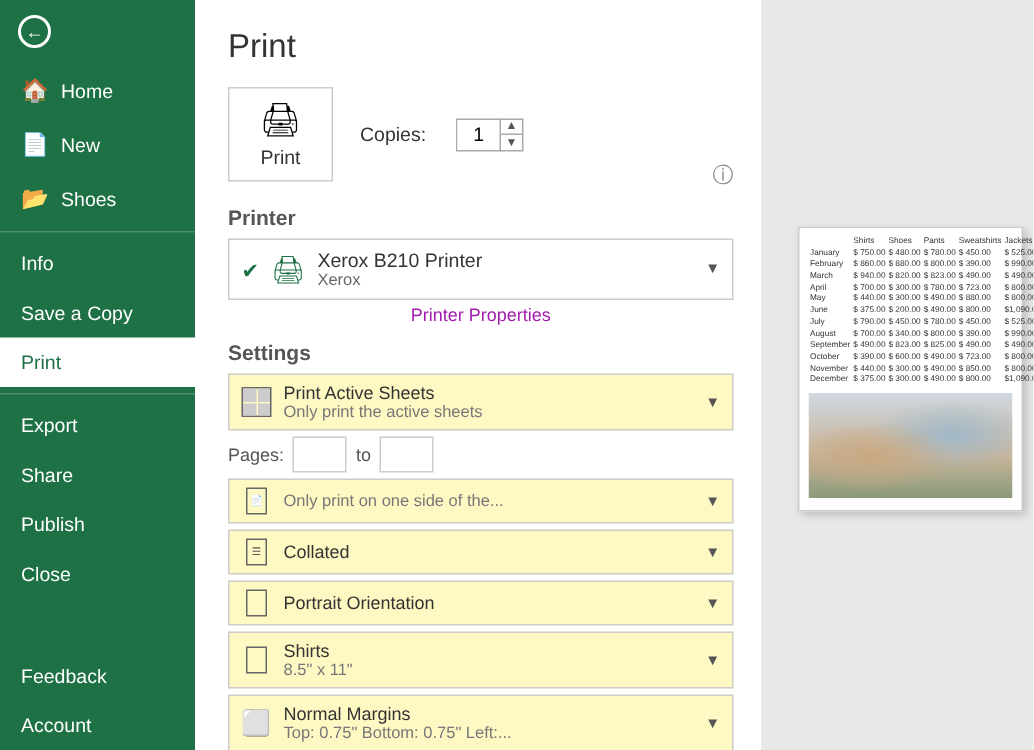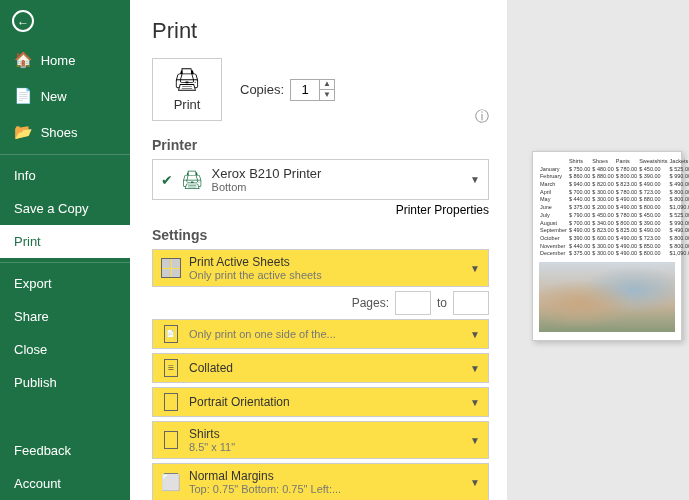--- a/index.html
+++ b/index.html
@@ -79,21 +79,21 @@
       padding: 8px 14px;
       cursor: pointer;
       min-width: 70px;
     }
     .print-button-box .printer-icon { font-size: 22px; margin-bottom: 4px; }
     .print-button-box .print-label { font-size: 13px; color: #333; }
 
     .copies-row {
       display: flex;
       align-items: center;
-      gap: 6px;
+      gap: 20px;
       font-size: 13px;
       color: #333;
     }
     .copies-spinner {
       display: flex;
       align-items: center;
       border: 1px solid #aaa;
       height: 22px;
     }
     .copies-input {
@@ -141,49 +141,48 @@
       cursor: pointer;
       background: #fff;
       gap: 8px;
       position: relative;
     }
     .printer-select .printer-icon-sm { font-size: 18px; color: #1e7145; }
     .printer-info { flex: 1; }
     .printer-name { font-size: 13px; color: #333; }
     .printer-status { font-size: 11px; color: #666; }
     .dropdown-arrow { font-size: 10px; color: #555; }
-    .printer-props { color: #000000; font-size: 12px; cursor: pointer; text-decoration: none; margin-top: 3px; display: block; text-align: right; }
+    .printer-props { color: #a21caf; font-size: 12px; cursor: pointer; text-decoration: none; margin-top: 3px; display: block; text-align: center; }
 
     
     .settings-section { margin-bottom: 4px; }
     .setting-row {
       display: flex;
       align-items: center;
       border: 1px solid #ccc;
       padding: 5px 8px;
       cursor: pointer;
-      background: #fde047;
+      background: #fef9c3;
       gap: 8px;
       margin-bottom: 4px;
       position: relative;
     }
     .setting-icon { font-size: 16px; color: #555; min-width: 20px; display: flex; align-items: center; justify-content: center; }
     .setting-text { flex: 1; }
     .setting-name { font-size: 12px; color: #333; }
     .setting-desc { font-size: 11px; color: #777; }
     .setting-arrow { font-size: 10px; color: #555; }
 
     .pages-row {
       display: flex;
       align-items: center;
       gap: 6px;
       margin-bottom: 4px;
       font-size: 12px;
       color: #555;
-      justify-content: flex-end;
     }
     .pages-input {
       width: 36px;
       height: 24px;
       border: 1px solid #ccc;
       text-align: center;
       font-size: 12px;
       outline: none;
     }
 
@@ -326,24 +325,24 @@
 
   <div class="sidebar-divider"></div>
 
   <div class="sidebar-nav-item">
     <span>Export</span>
   </div>
   <div class="sidebar-nav-item">
     <span>Share</span>
   </div>
   <div class="sidebar-nav-item">
+    <span>Publish</span>
+  </div>
+  <div class="sidebar-nav-item">
     <span>Close</span>
-  </div>
-  <div class="sidebar-nav-item">
-    <span>Publish</span>
   </div>
 
   <div class="sidebar-bottom">
     <div class="sidebar-nav-item">
       <span>Feedback</span>
     </div>
     <div class="sidebar-nav-item">
       <span>Account</span>
     </div>
   </div>
@@ -371,21 +370,21 @@
 
   <span class="info-icon">ⓘ</span>
 
   <div class="printer-section">
     <div class="section-label">Printer</div>
     <div class="printer-select">
       <span class="green-check">✔</span>
       <span class="printer-icon-sm">🖨</span>
       <div class="printer-info">
         <div class="printer-name">Xerox B210 Printer</div>
-        <div class="printer-status">Bottom</div>
+        <div class="printer-status">Xerox</div>
       </div>
       <span class="dropdown-arrow">▼</span>
     </div>
     <a class="printer-props">Printer Properties</a>
   </div>
 
   <div class="settings-section">
     <div class="section-label">Settings</div>
 
     <div class="setting-row">

